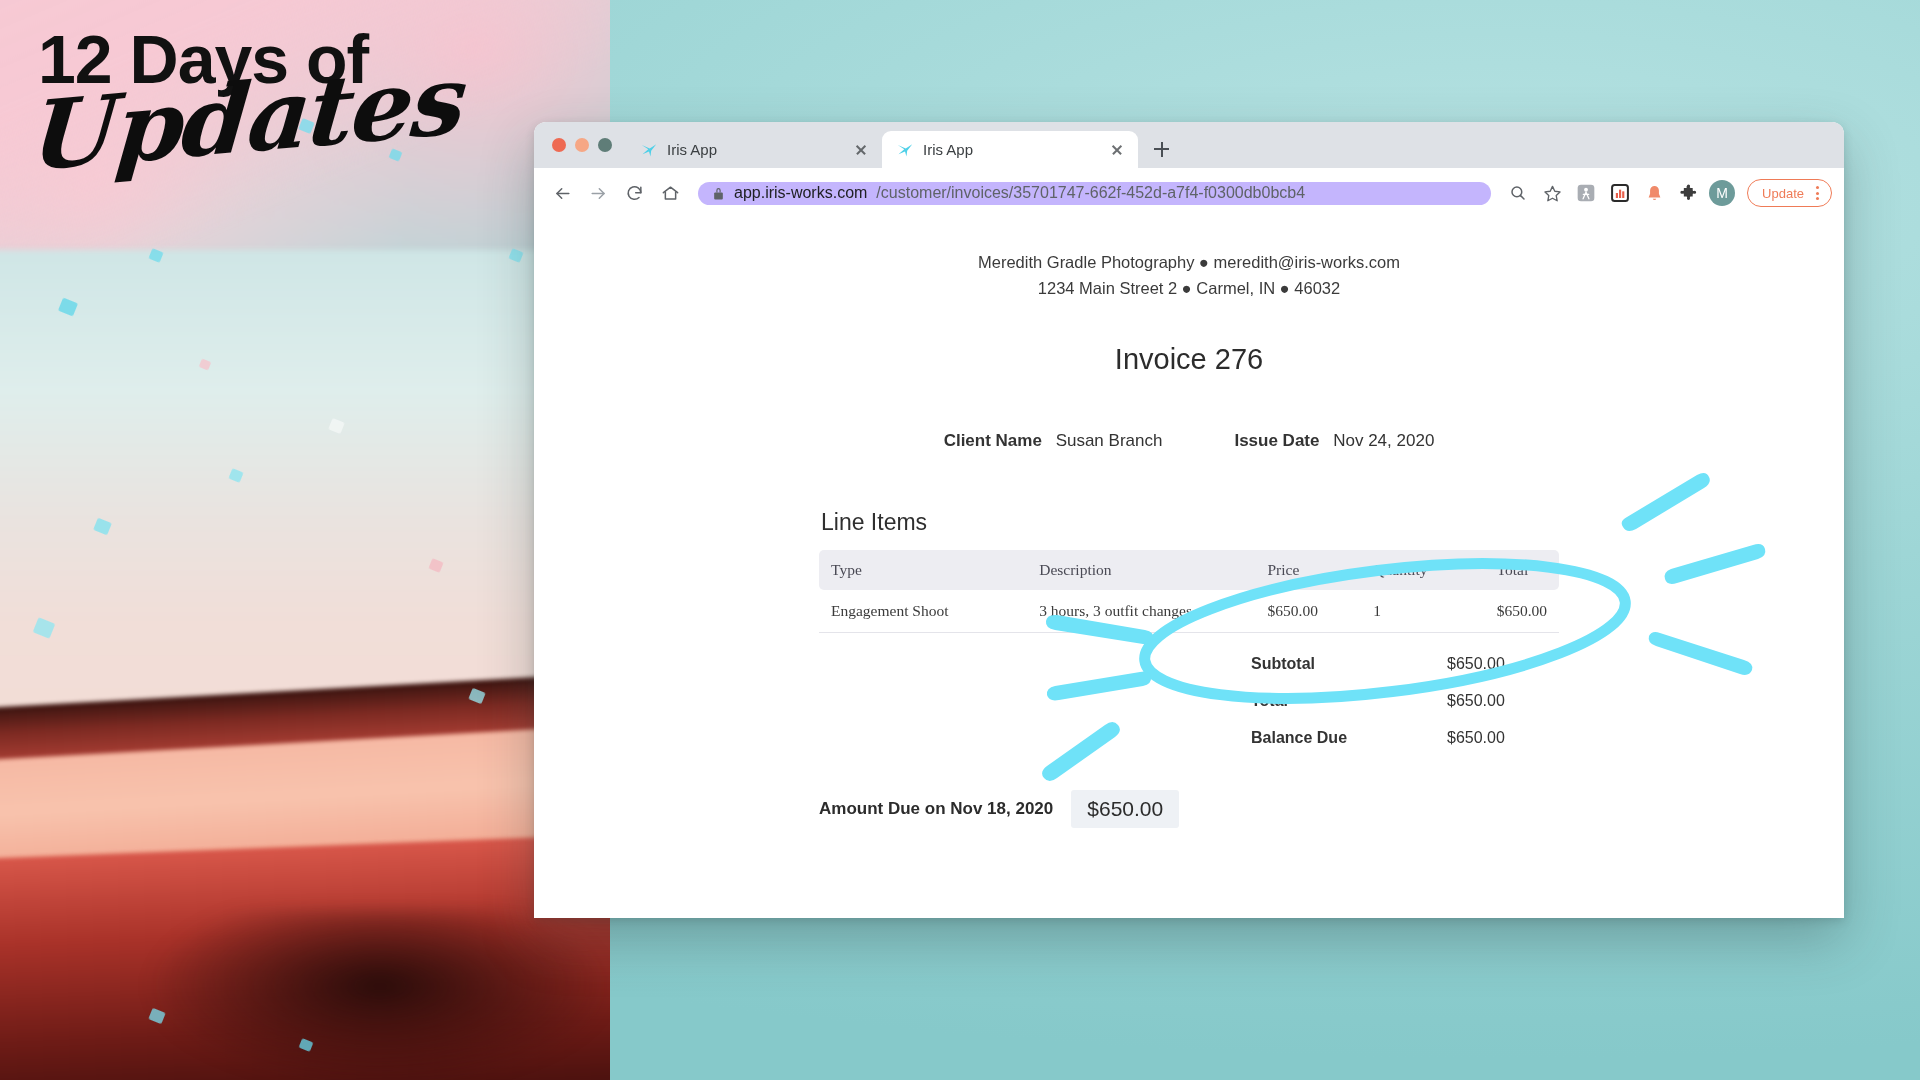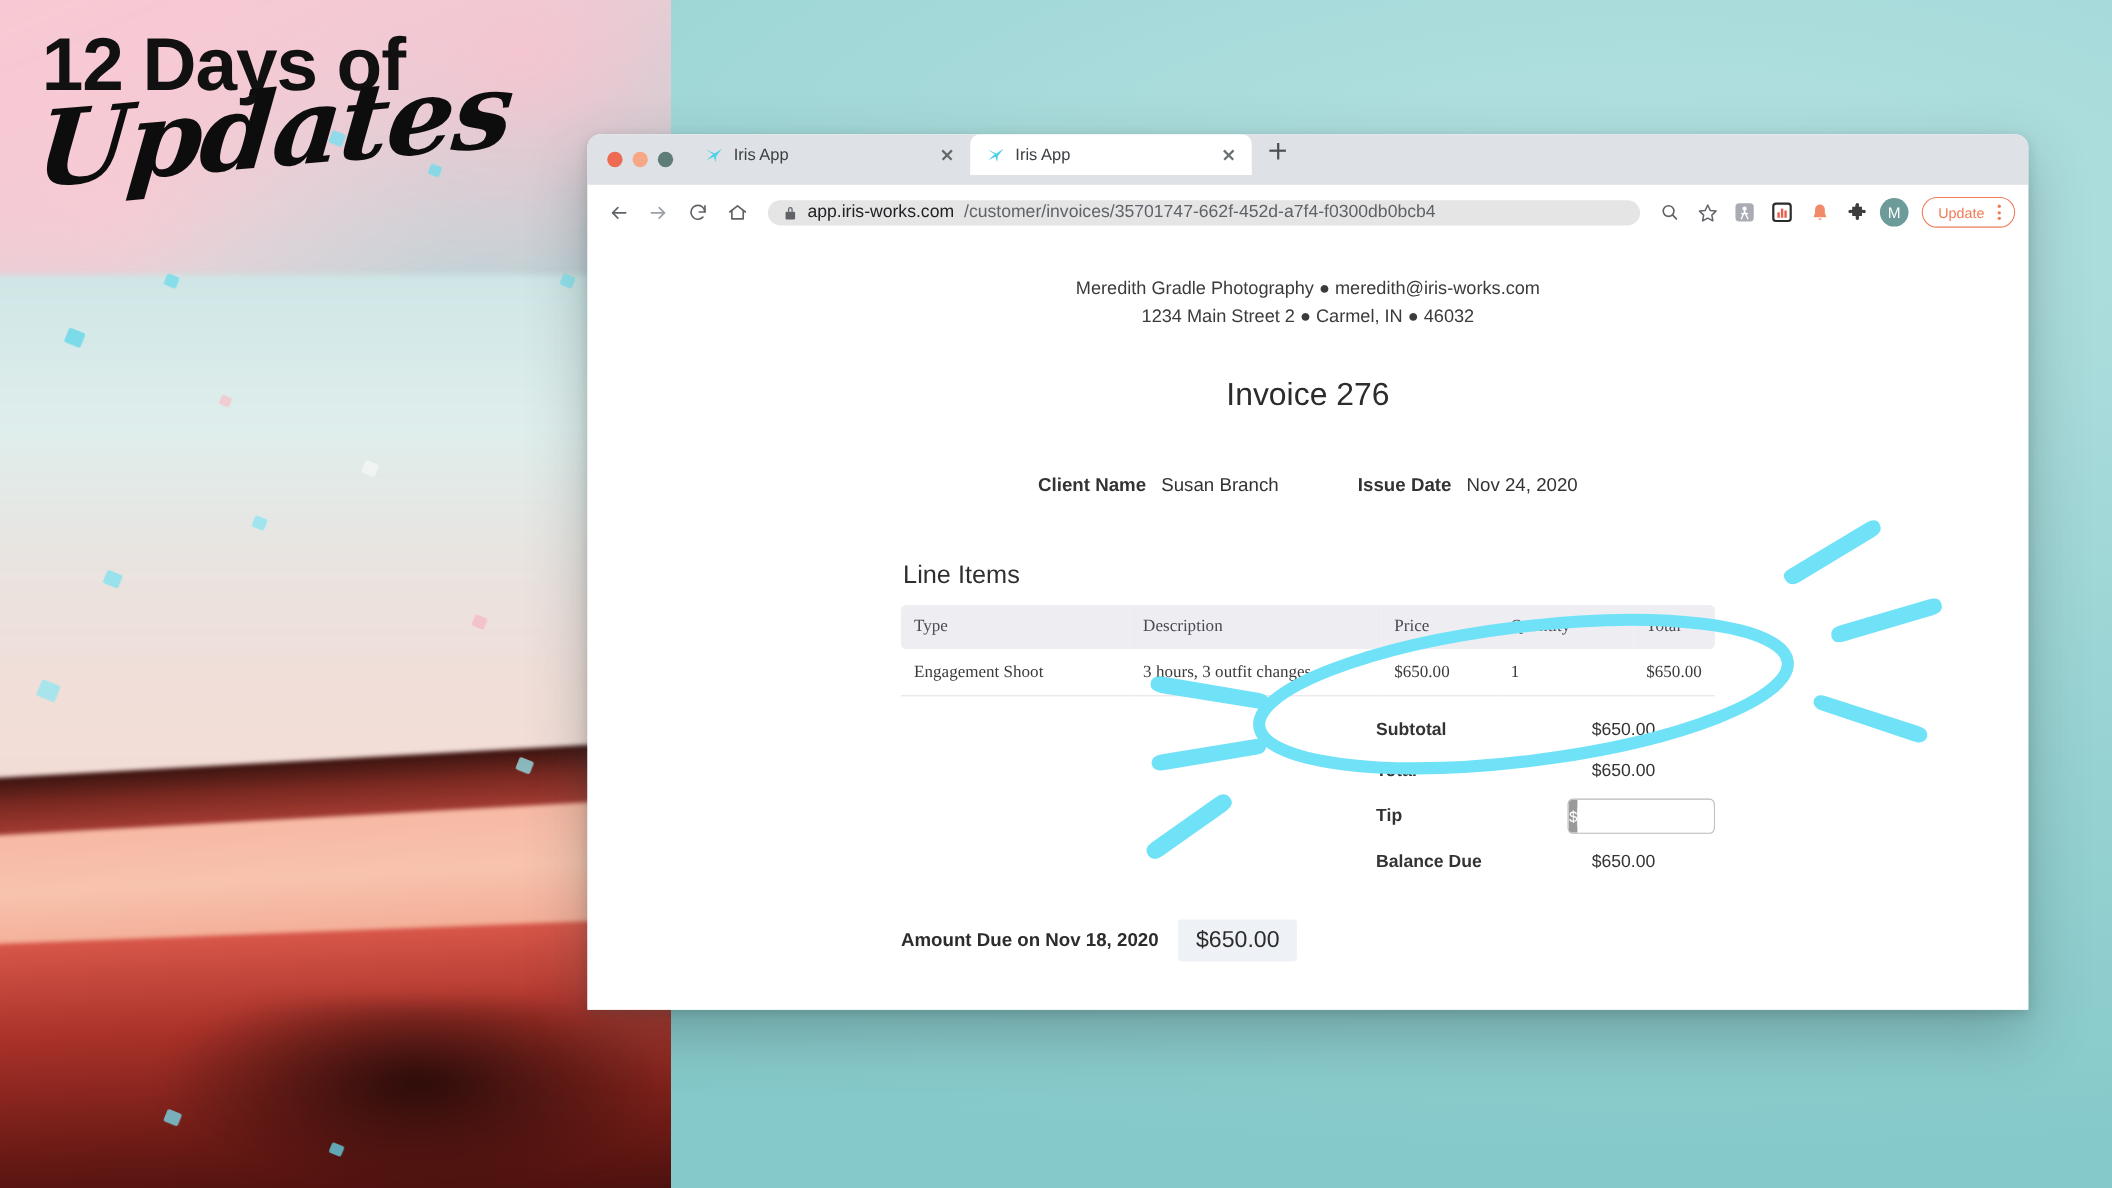--- a/index.html
+++ b/index.html
@@ -61,41 +61,41 @@
     transform:skewX(-10deg) rotate(-5deg);transform-origin:left center;
     letter-spacing:-2px;}
 
   
   #browser{
     position:absolute;left:534px;top:122px;width:1310px;height:796px;
     background:#fff;border-radius:12px 12px 0 0;overflow:hidden;
     box-shadow:0 22px 54px rgba(40,60,60,.30), 0 3px 10px rgba(40,60,60,.18);
     z-index:6;
   }
-  .tabstrip{height:46px;background:#dee1e6;position:relative;display:flex;padding-left:14px;}
+  .tabstrip{height:46px;background:#dee1e6;position:relative;display:flex;align-items:flex-end;padding-left:14px;}
   .lights{display:flex;gap:9px;align-items:center;height:46px;padding:0 14px 0 4px;}
   .lt{width:14px;height:14px;border-radius:50%;}
   .lt.r{background:#ee6a53;} .lt.y{background:#f6a785;} .lt.g{background:#5f7d78;}
   .tab{height:37px;display:flex;align-items:center;gap:9px;padding:0 12px 0 14px;
     border-radius:9px 9px 0 0;font-size:15px;color:#3c4043;min-width:230px;position:relative;}
   .tab.inactive{background:transparent;}
   .tab.active{background:#fff;}
   .tab .ttl{flex:1;white-space:nowrap;overflow:hidden;text-overflow:ellipsis;}
   .tabx{width:18px;height:18px;position:relative;opacity:.75;flex:0 0 18px;}
   .tabx:before,.tabx:after{content:"";position:absolute;left:3px;top:8px;width:12px;height:1.6px;background:#3c4043;}
   .tabx:before{transform:rotate(45deg);} .tabx:after{transform:rotate(-45deg);}
   .irislogo{width:18px;height:16px;flex:0 0 18px;position:relative;}
   .newtab{width:30px;height:30px;position:relative;margin:0 0 4px 8px;}
   .newtab:before,.newtab:after{content:"";position:absolute;background:#4a4f55;}
   .newtab:before{left:8px;top:14px;width:15px;height:2px;}
   .newtab:after{left:14.5px;top:7.5px;width:2px;height:15px;}
 
   .navbar{height:50px;background:#fff;display:flex;align-items:center;padding:0 12px;gap:4px;}
   .navbtn{width:32px;height:32px;display:flex;align-items:center;justify-content:center;color:#5f6368;}
-  .omni{flex:1;height:23px;background:#e5e5e5;border-radius:16px;display:flex;align-items:center;
+  .omni{flex:1;height:23px;background:#c4b5fd;border-radius:16px;display:flex;align-items:center;
     padding:0 14px;gap:9px;margin:0 8px;font-size:16px;color:#202124;}
   .omni .url-host{color:#202124;}
   .omni .url-path{color:#5f6368;}
   .ricons{display:flex;align-items:center;gap:4px;}
   .ric{width:30px;height:30px;display:flex;align-items:center;justify-content:center;}
   .avatar{width:26px;height:26px;border-radius:50%;background:#6d9b9a;color:#fff;font-size:14px;
     display:flex;align-items:center;justify-content:center;font-weight:500;}
   .updbtn{border:1.6px solid #ef7b57;color:#ef7b57;border-radius:16px;height:26px;
     display:flex;align-items:center;padding:0 6px 0 14px;font-size:13px;gap:6px;margin-left:6px;}
   .kebab{display:flex;flex-direction:column;gap:2.5px;padding:0 6px;}
@@ -334,27 +334,20 @@
 
       <div class="totals">
         <div class="trow">
           <span class="tlabel">Subtotal</span>
           <span class="tval">$650.00</span>
         </div>
         <div class="trow">
           <span class="tlabel">Total</span>
           <span class="tval">$650.00</span>
         </div>
-        <div class="trow" style="height:46px;">
-          <span class="tlabel">Tip</span>
-          <span class="tipwrap">
-            <span class="pfx">$</span>
-            <input value="0.00" style="">
-          </span>
-        </div>
         <div class="trow">
           <span class="tlabel">Balance Due</span>
           <span class="tval">$650.00</span>
         </div>
       </div>
 
       <div class="amtdue">
         <span class="lbl">Amount Due on Nov 18, 2020</span>
         <span class="val">$650.00</span>
       </div>

